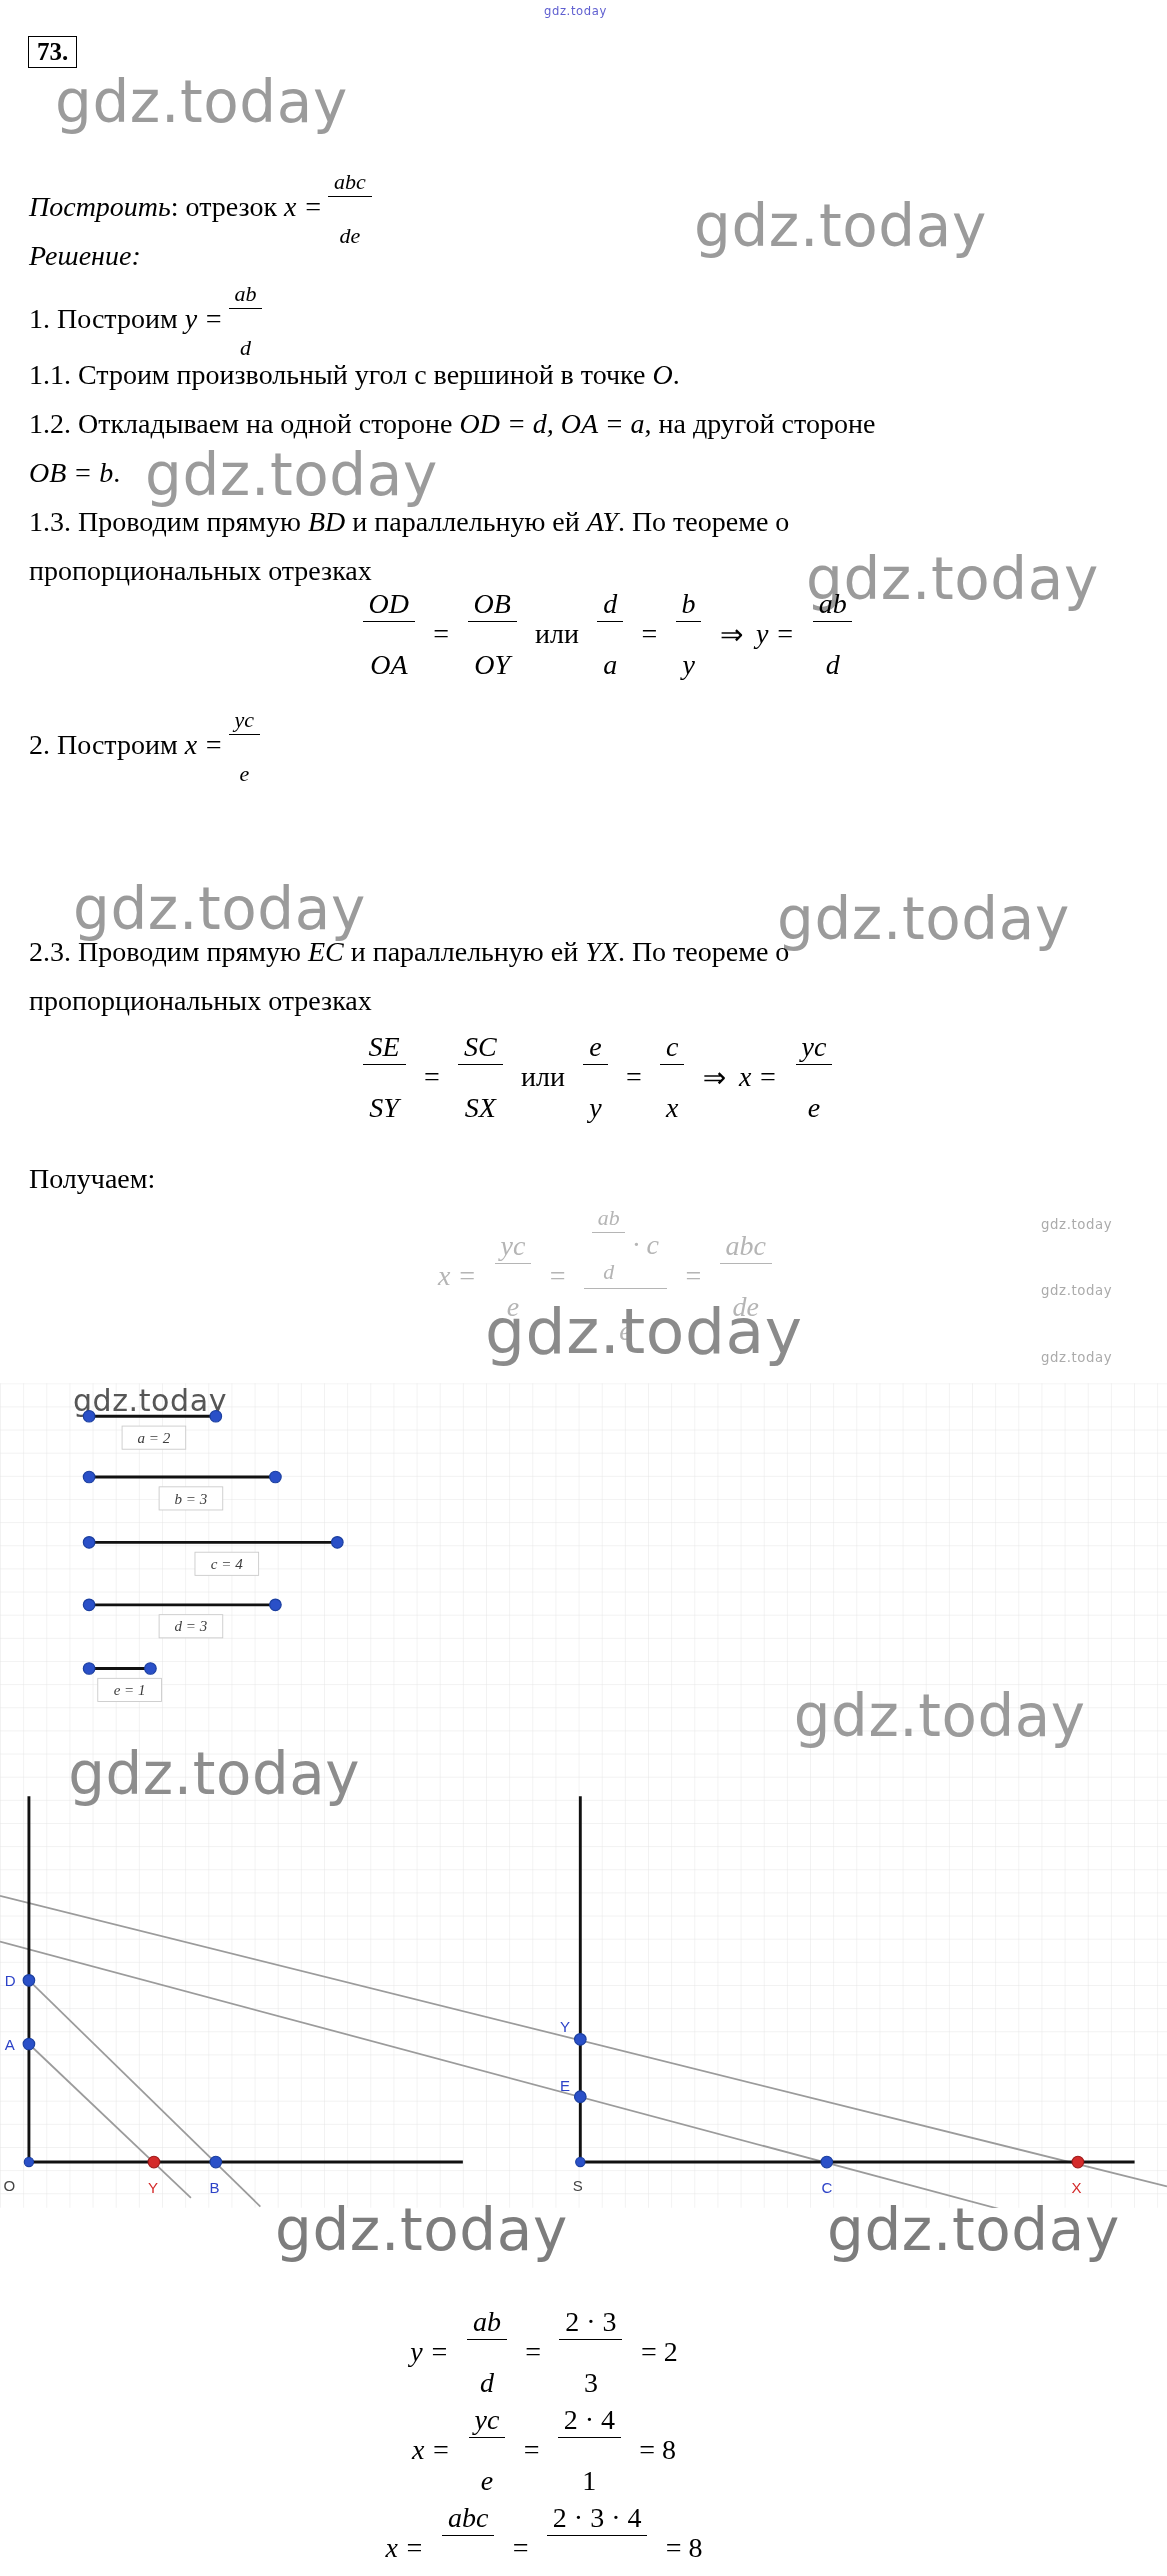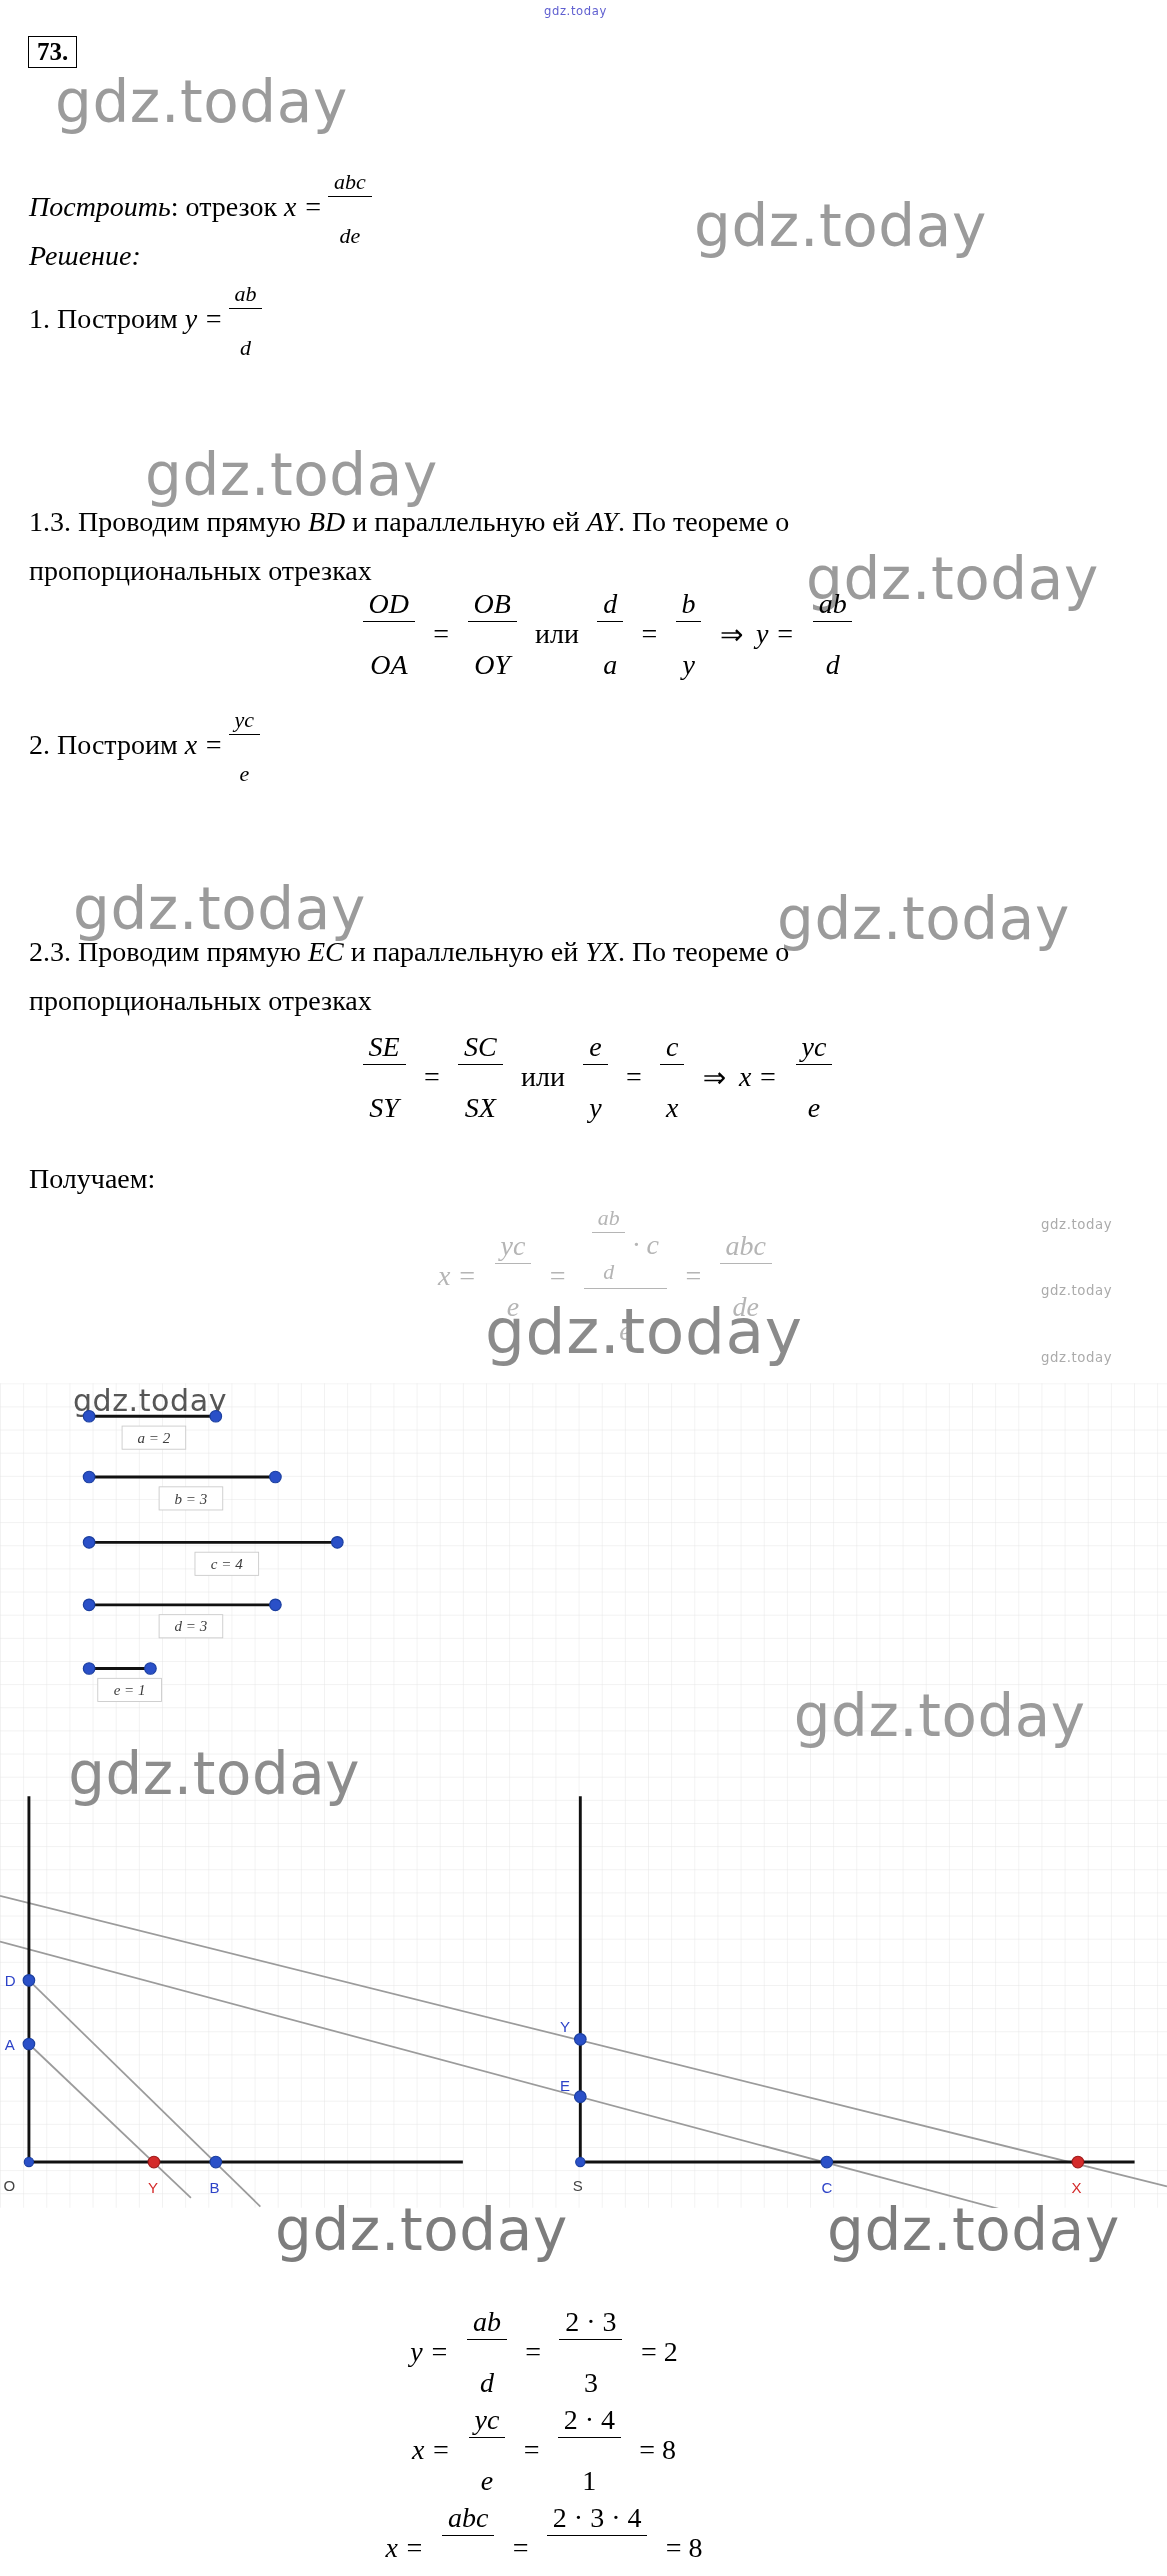--- a/index.html
+++ b/index.html
@@ -60,21 +60,28 @@
 
   <div class="abs t it" style="left:29px;top:231px;">Решение:</div>
 
   <div class="abs t" style="left:29px;top:282px;">
     <span>1. Построим </span><span class="math">y =</span><span class="frac">
         <span class="fnum">ab</span>
         <span class="fden">d</span>
       </span>
   </div>
 
-
+  <div class="abs t" style="left:29px;top:350px;">
+    <span>1.1. Строим произвольный угол с вершиной в точке </span><span class="math">O</span><span>.</span>
+  </div>
+
+  <div class="abs t" style="left:29px;top:399px;">
+    <span>1.2. Откладываем на одной стороне </span><span class="math">OD = d, OA = a</span><span>, на другой стороне</span><br>
+    <span class="math">OB = b</span><span>.</span>
+  </div>
 
   <div class="abs t" style="left:29px;top:497px;">
     <span>1.3. Проводим прямую </span><span class="math">BD</span><span> и параллельную ей </span><span class="math">AY</span><span>. По теореме о</span><br>
     <span>пропорциональных отрезках</span>
   </div>
 
   <div class="abs formula" style="left:357px;top:588px;">
     <span class="frac">
         <span class="fnum">OD</span>
         <span class="fden">OA</span>

